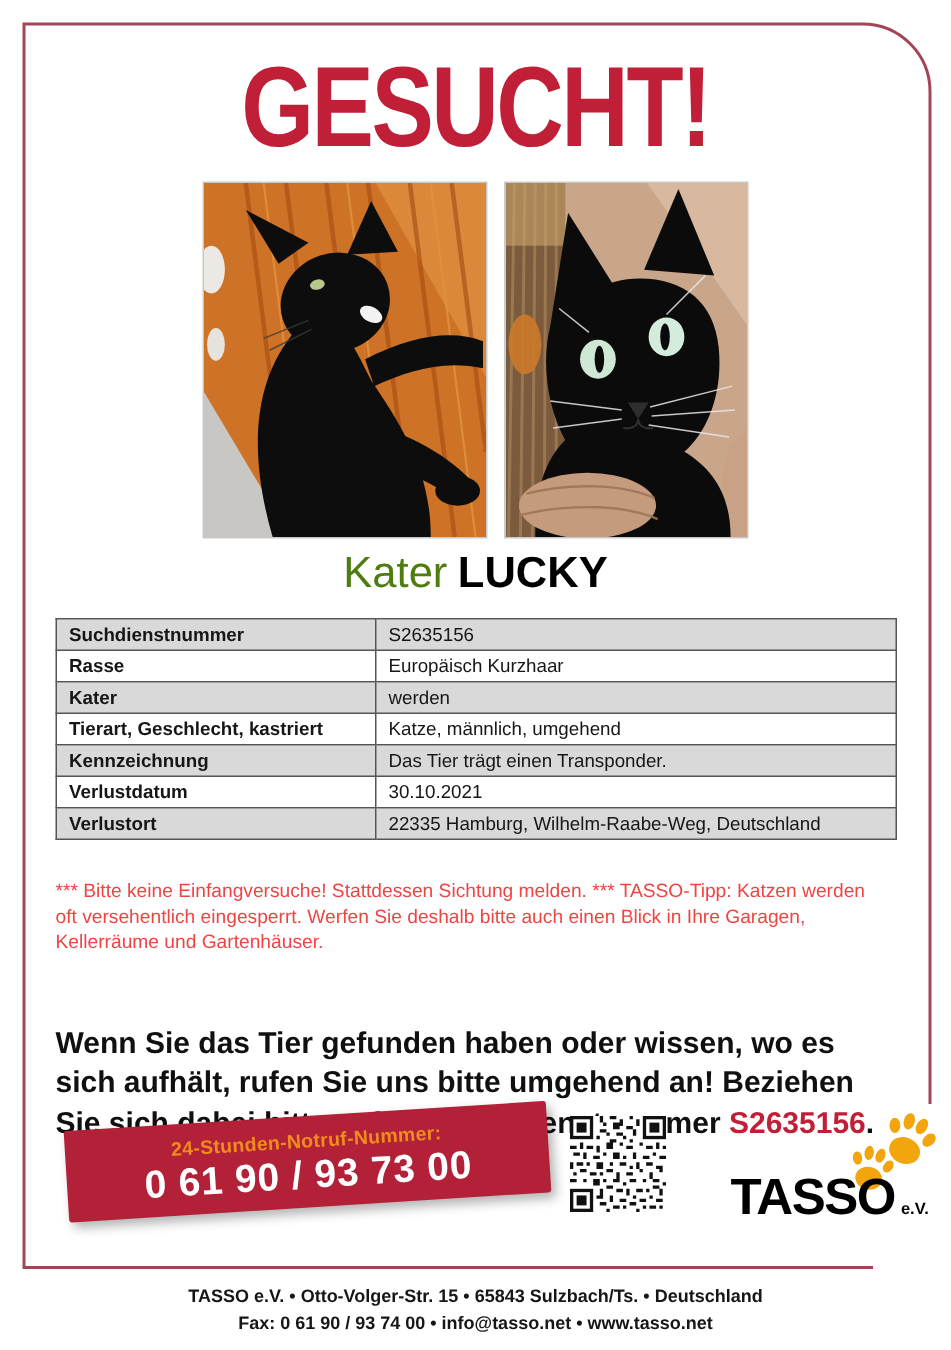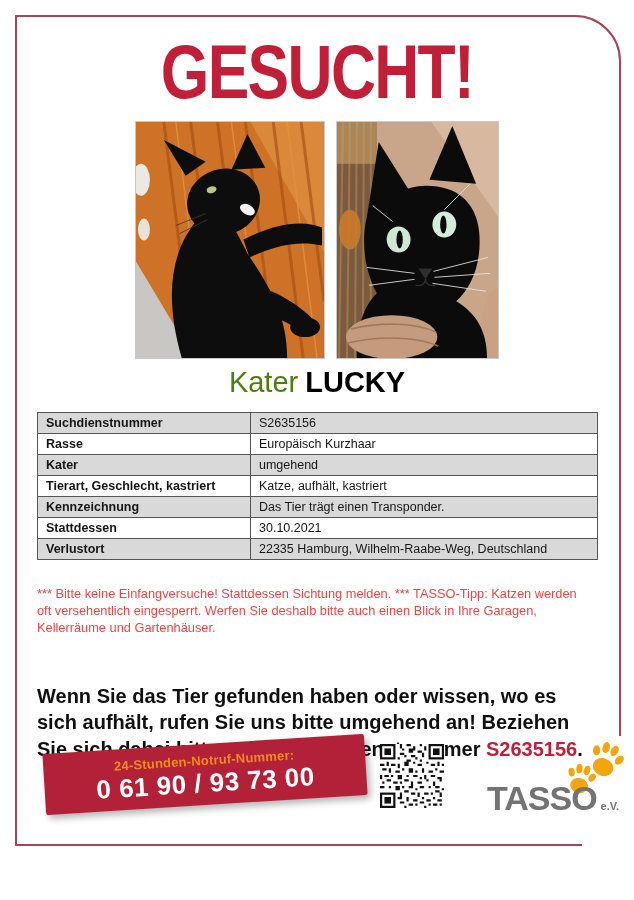--- a/index.html
+++ b/index.html
@@ -30,21 +30,21 @@
           transform:rotate(-3.6deg);border-radius:2px;box-shadow:3px 4px 7px rgba(0,0,0,.30);
           text-align:center;}
   .banner .lab{padding-top:9px;font-size:13px;font-weight:700;color:#f08c1d;letter-spacing:.2px;}
   .banner .num{font-size:26px;font-weight:700;color:#fff;letter-spacing:.5px;margin-top:0px;white-space:nowrap;}
   .qr{position:absolute;left:380px;top:744px;width:64px;height:64px;background:#fff;}
   .qr svg{display:block;width:100%;height:100%;}
   .cover{position:absolute;left:582px;top:736px;width:52px;height:164px;background:#fff;}
   .paw{position:absolute;}
   .paw-small{left:566px;top:762px;width:30px;height:32px;transform:rotate(14deg);}
   .paw-big{left:589px;top:740px;width:35px;height:37px;transform:rotate(22deg);}
-  .tassologo{position:absolute;left:487px;top:779px;color:#737373;white-space:nowrap;}
+  .tassologo{position:absolute;left:487px;top:779px;color:#000000;white-space:nowrap;}
   .tassologo .word{font-size:34px;font-weight:800;letter-spacing:-1px;}
   .tassologo .ev{font-size:11px;font-weight:700;margin-left:4px;}
   .footer{position:absolute;top:855px;left:0;width:634px;text-align:center;
           font-size:12px;font-weight:700;color:#161616;line-height:1.5;}
 </style>
 </head>
 <body>
 
 <div class="page">
 
@@ -145,32 +145,32 @@
       <tr>
         <td class="lbl">Suchdienstnummer</td>
         <td class="val">S2635156</td>
       </tr>
       <tr>
         <td class="lbl">Rasse</td>
         <td class="val">Europäisch Kurzhaar</td>
       </tr>
       <tr>
         <td class="lbl">Kater</td>
-        <td class="val">umgehend</td>
+        <td class="val">werden</td>
       </tr>
       <tr>
         <td class="lbl">Tierart, Geschlecht, kastriert</td>
-        <td class="val">Katze, aufhält, kastriert</td>
+        <td class="val">Katze, männlich, umgehend</td>
       </tr>
       <tr>
         <td class="lbl">Kennzeichnung</td>
         <td class="val">Das Tier trägt einen Transponder.</td>
       </tr>
       <tr>
-        <td class="lbl">Stattdessen</td>
+        <td class="lbl">Verlustdatum</td>
         <td class="val">30.10.2021</td>
       </tr>
       <tr>
         <td class="lbl">Verlustort</td>
         <td class="val">22335 Hamburg, Wilhelm-Raabe-Weg, Deutschland</td>
       </tr>
     </tbody>
   </table>
 
   <div class="tip">***  Bitte keine Einfangversuche! Stattdessen Sichtung melden. *** TASSO-Tipp: Katzen werden oft versehentlich eingesperrt. Werfen Sie deshalb bitte auch einen Blick in Ihre Garagen, Kellerräume und Gartenhäuser.</div>
@@ -236,14 +236,18 @@
         <ellipse cx="15.2" cy="5.8" rx="2.5" ry="3.8" transform="rotate(8 15.2 5.8)"></ellipse>
         <ellipse cx="20.6" cy="10.4" rx="2.5" ry="3.5" transform="rotate(24 20.6 10.4)"></ellipse>
       </g>
     </svg>
   </div>
 
   <div class="tassologo">
     <span class="word">TASSO</span><span class="ev">e.V.</span>
   </div>
 
+  <div class="footer">
+    <div>TASSO e.V. • Otto-Volger-Str. 15 • 65843 Sulzbach/Ts. • Deutschland</div>
+    <div>Fax: 0 61 90 / 93 74 00 • info@tasso.net • www.tasso.net</div>
+  </div>
 
 </div>
 
 </body></html>

